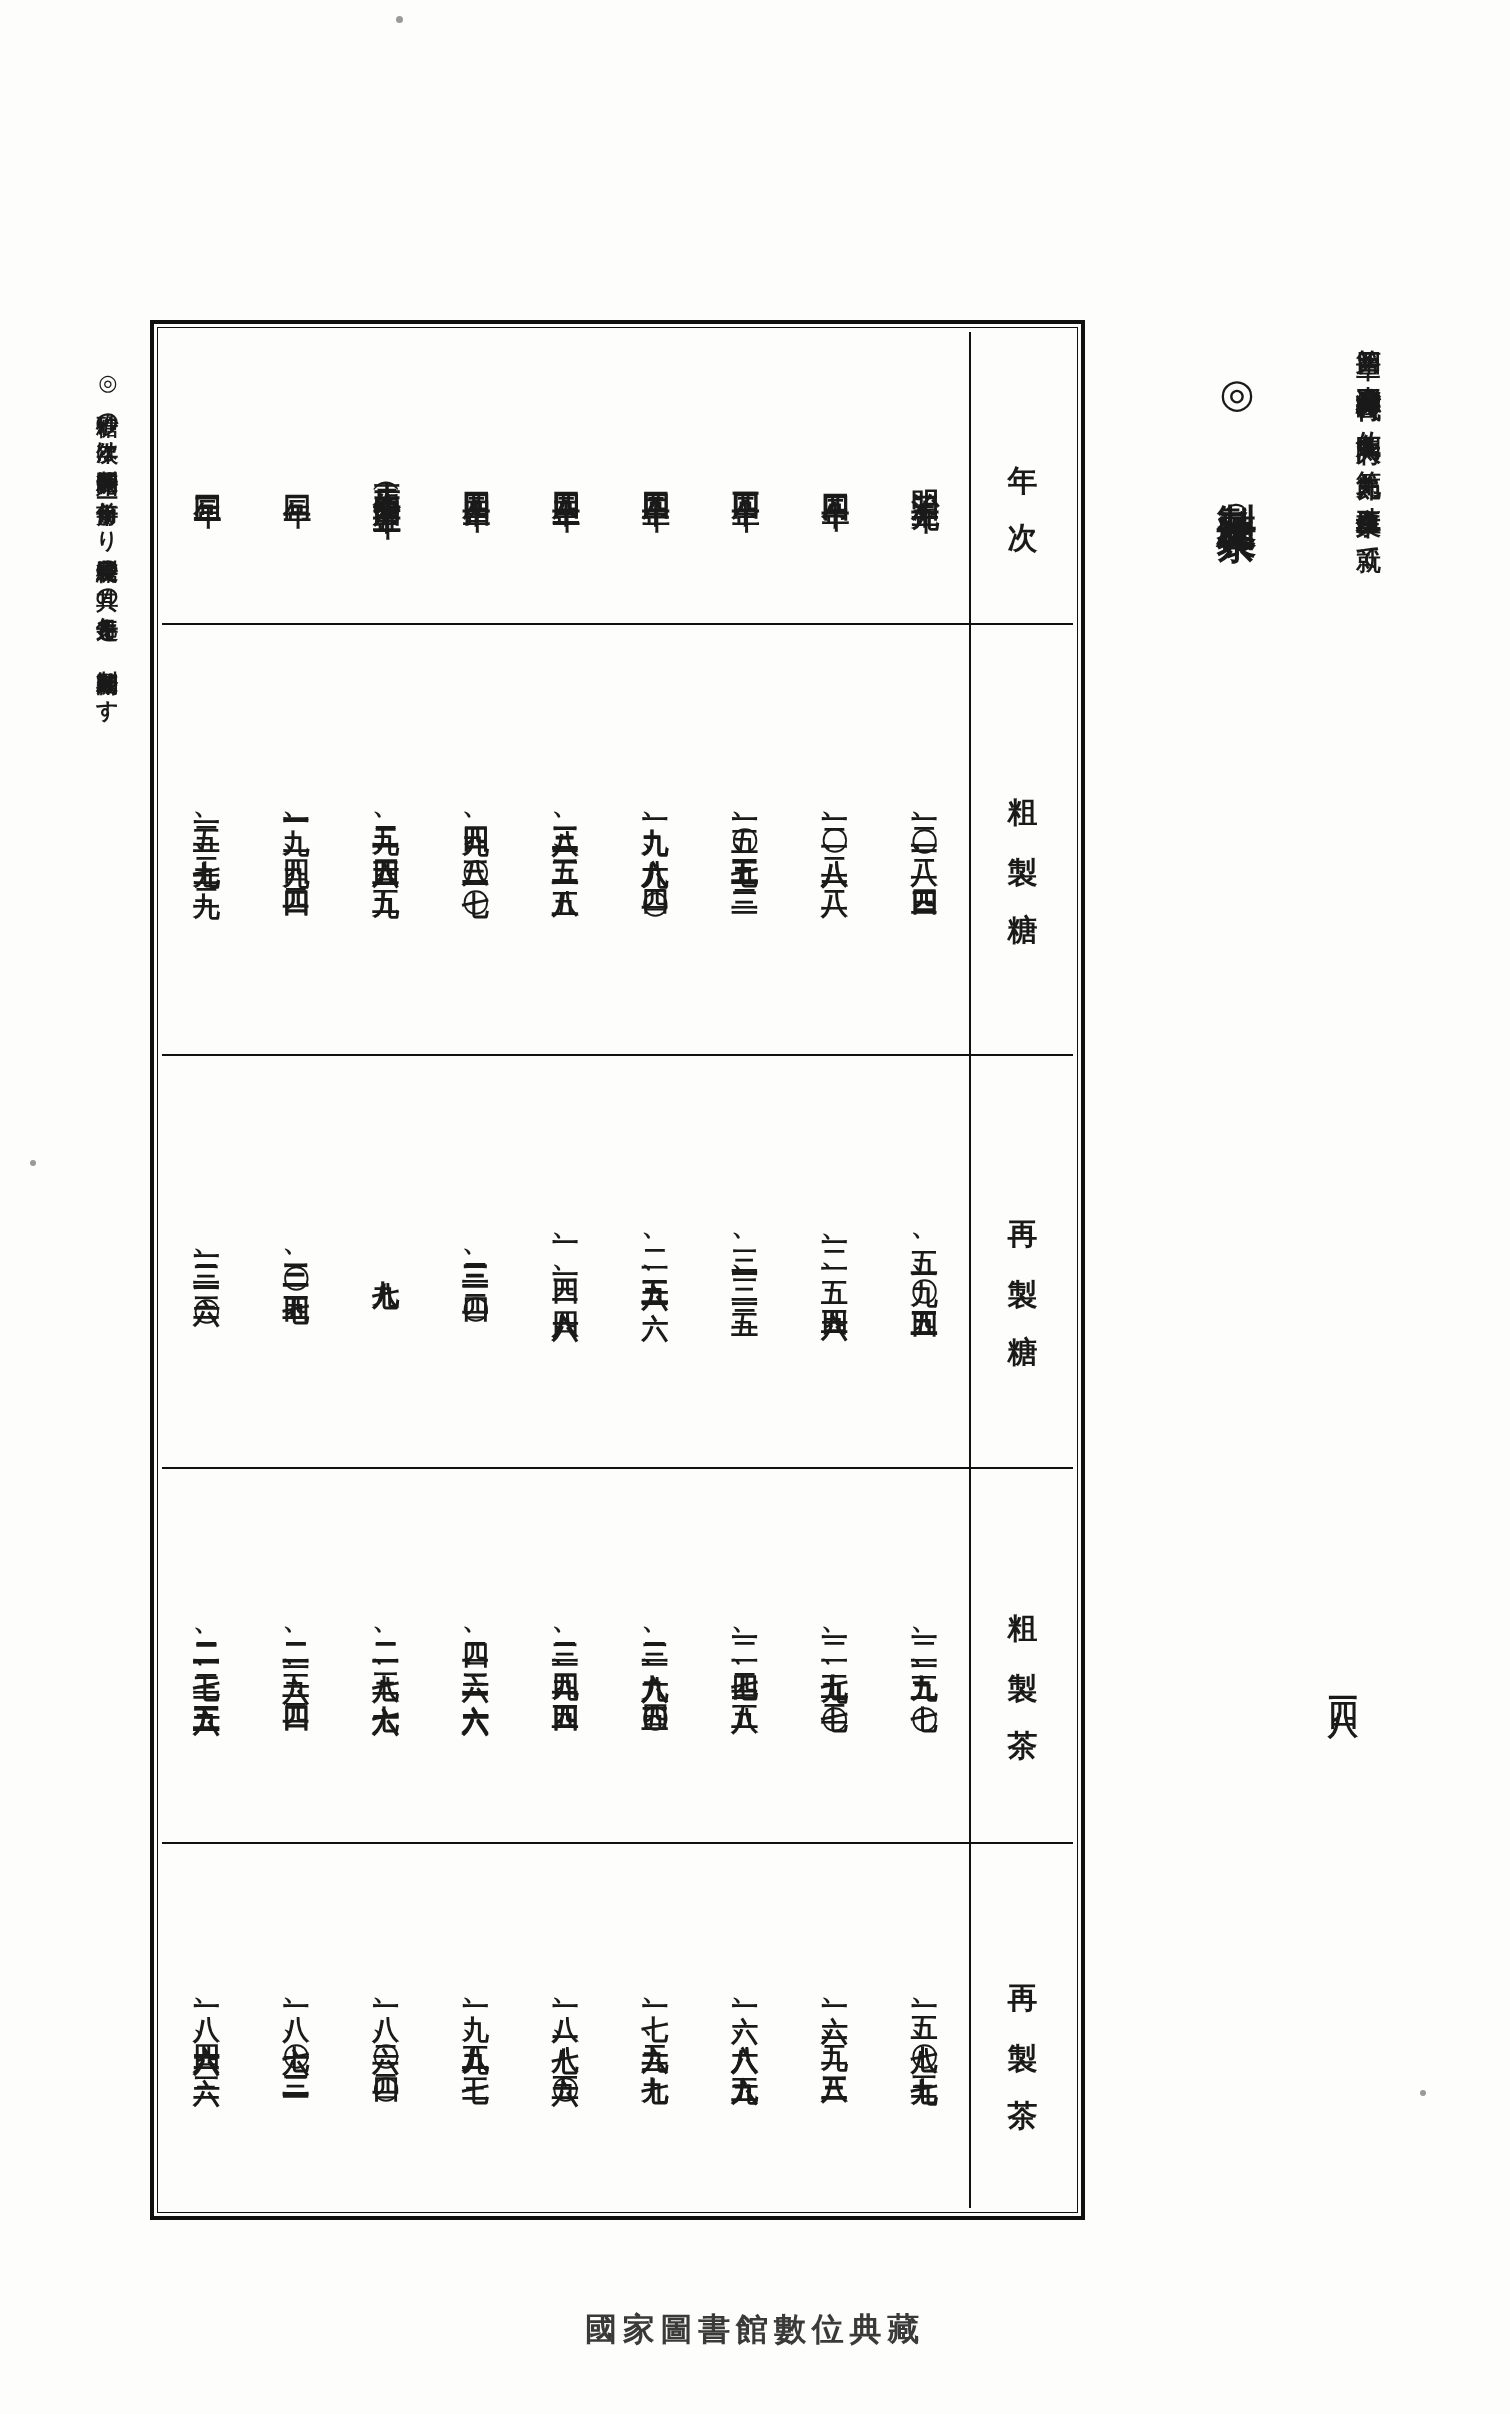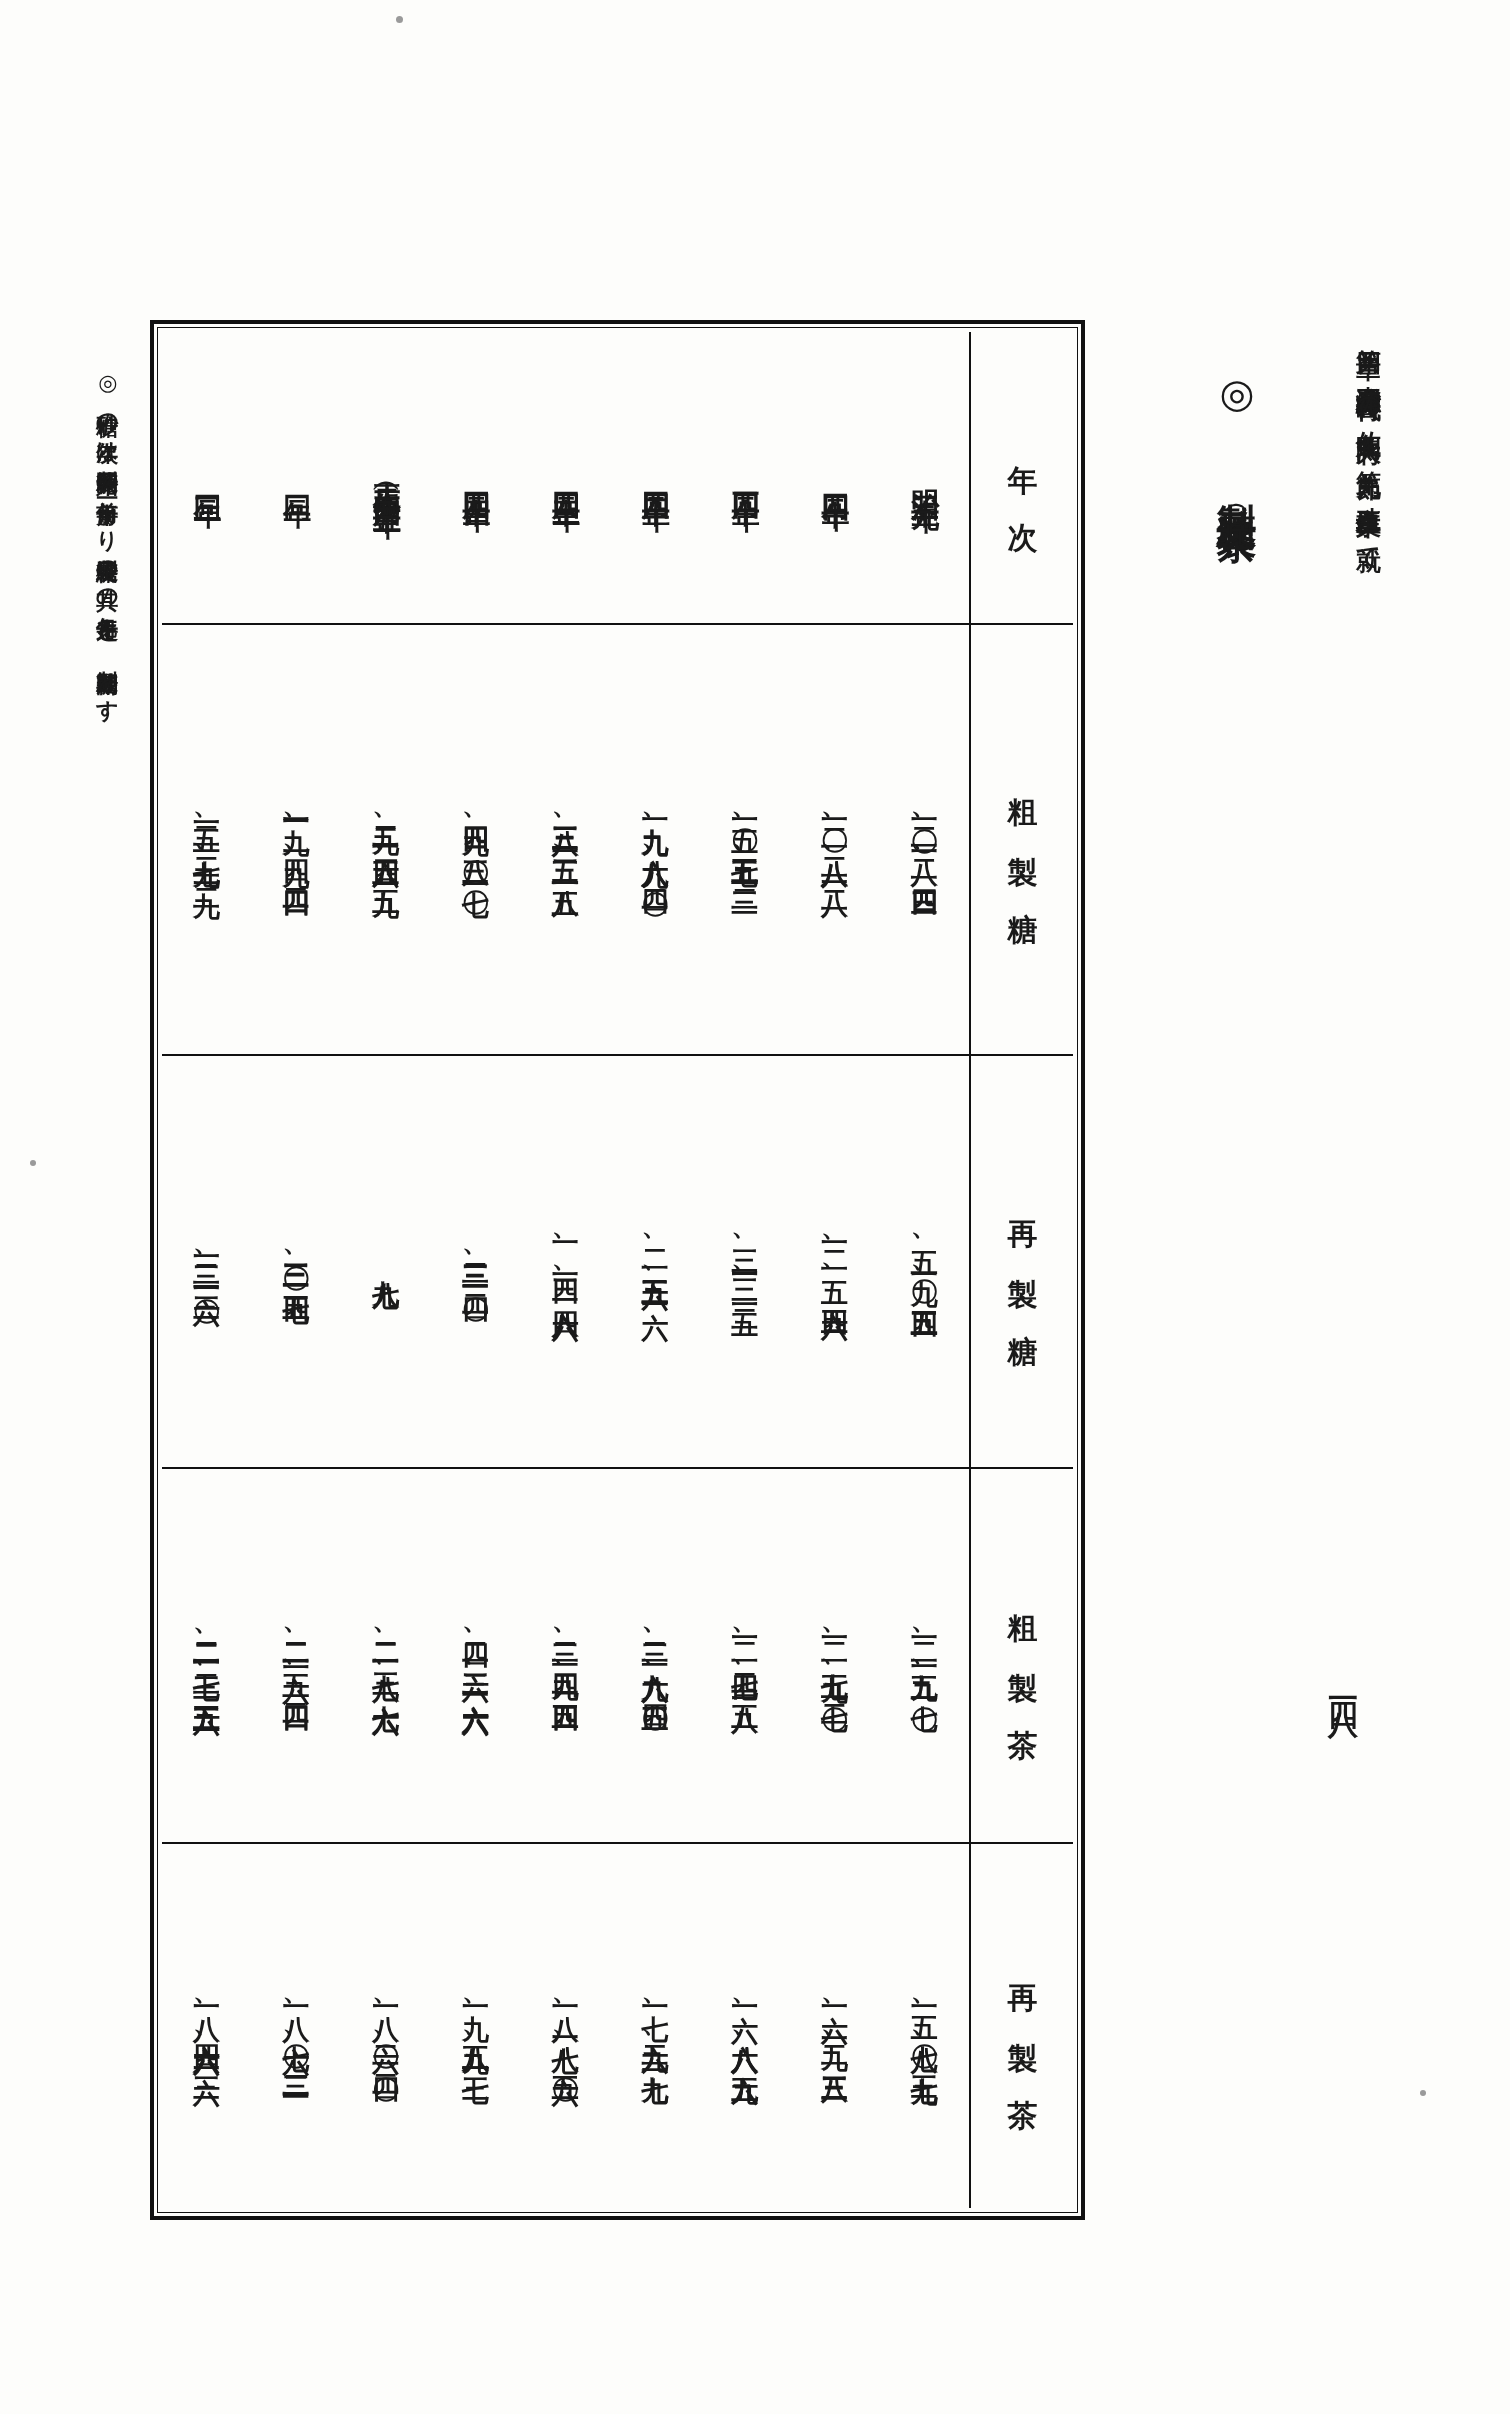--- a/index.html
+++ b/index.html
@@ -268,13 +268,14 @@
               <div style="flex: 1 1 auto; display: flex; align-items: center; justify-content: center; border-left: 2px solid rgb(17, 17, 17);">
                 <span class="v hdr-label">再　製　茶</span>
               </div>
             </div>
           </div>
         </div>
     </div>
   </div>
 
 
+  <div class="footer">國家圖書館數位典藏</div>
 </div>
 
 </body></html>

